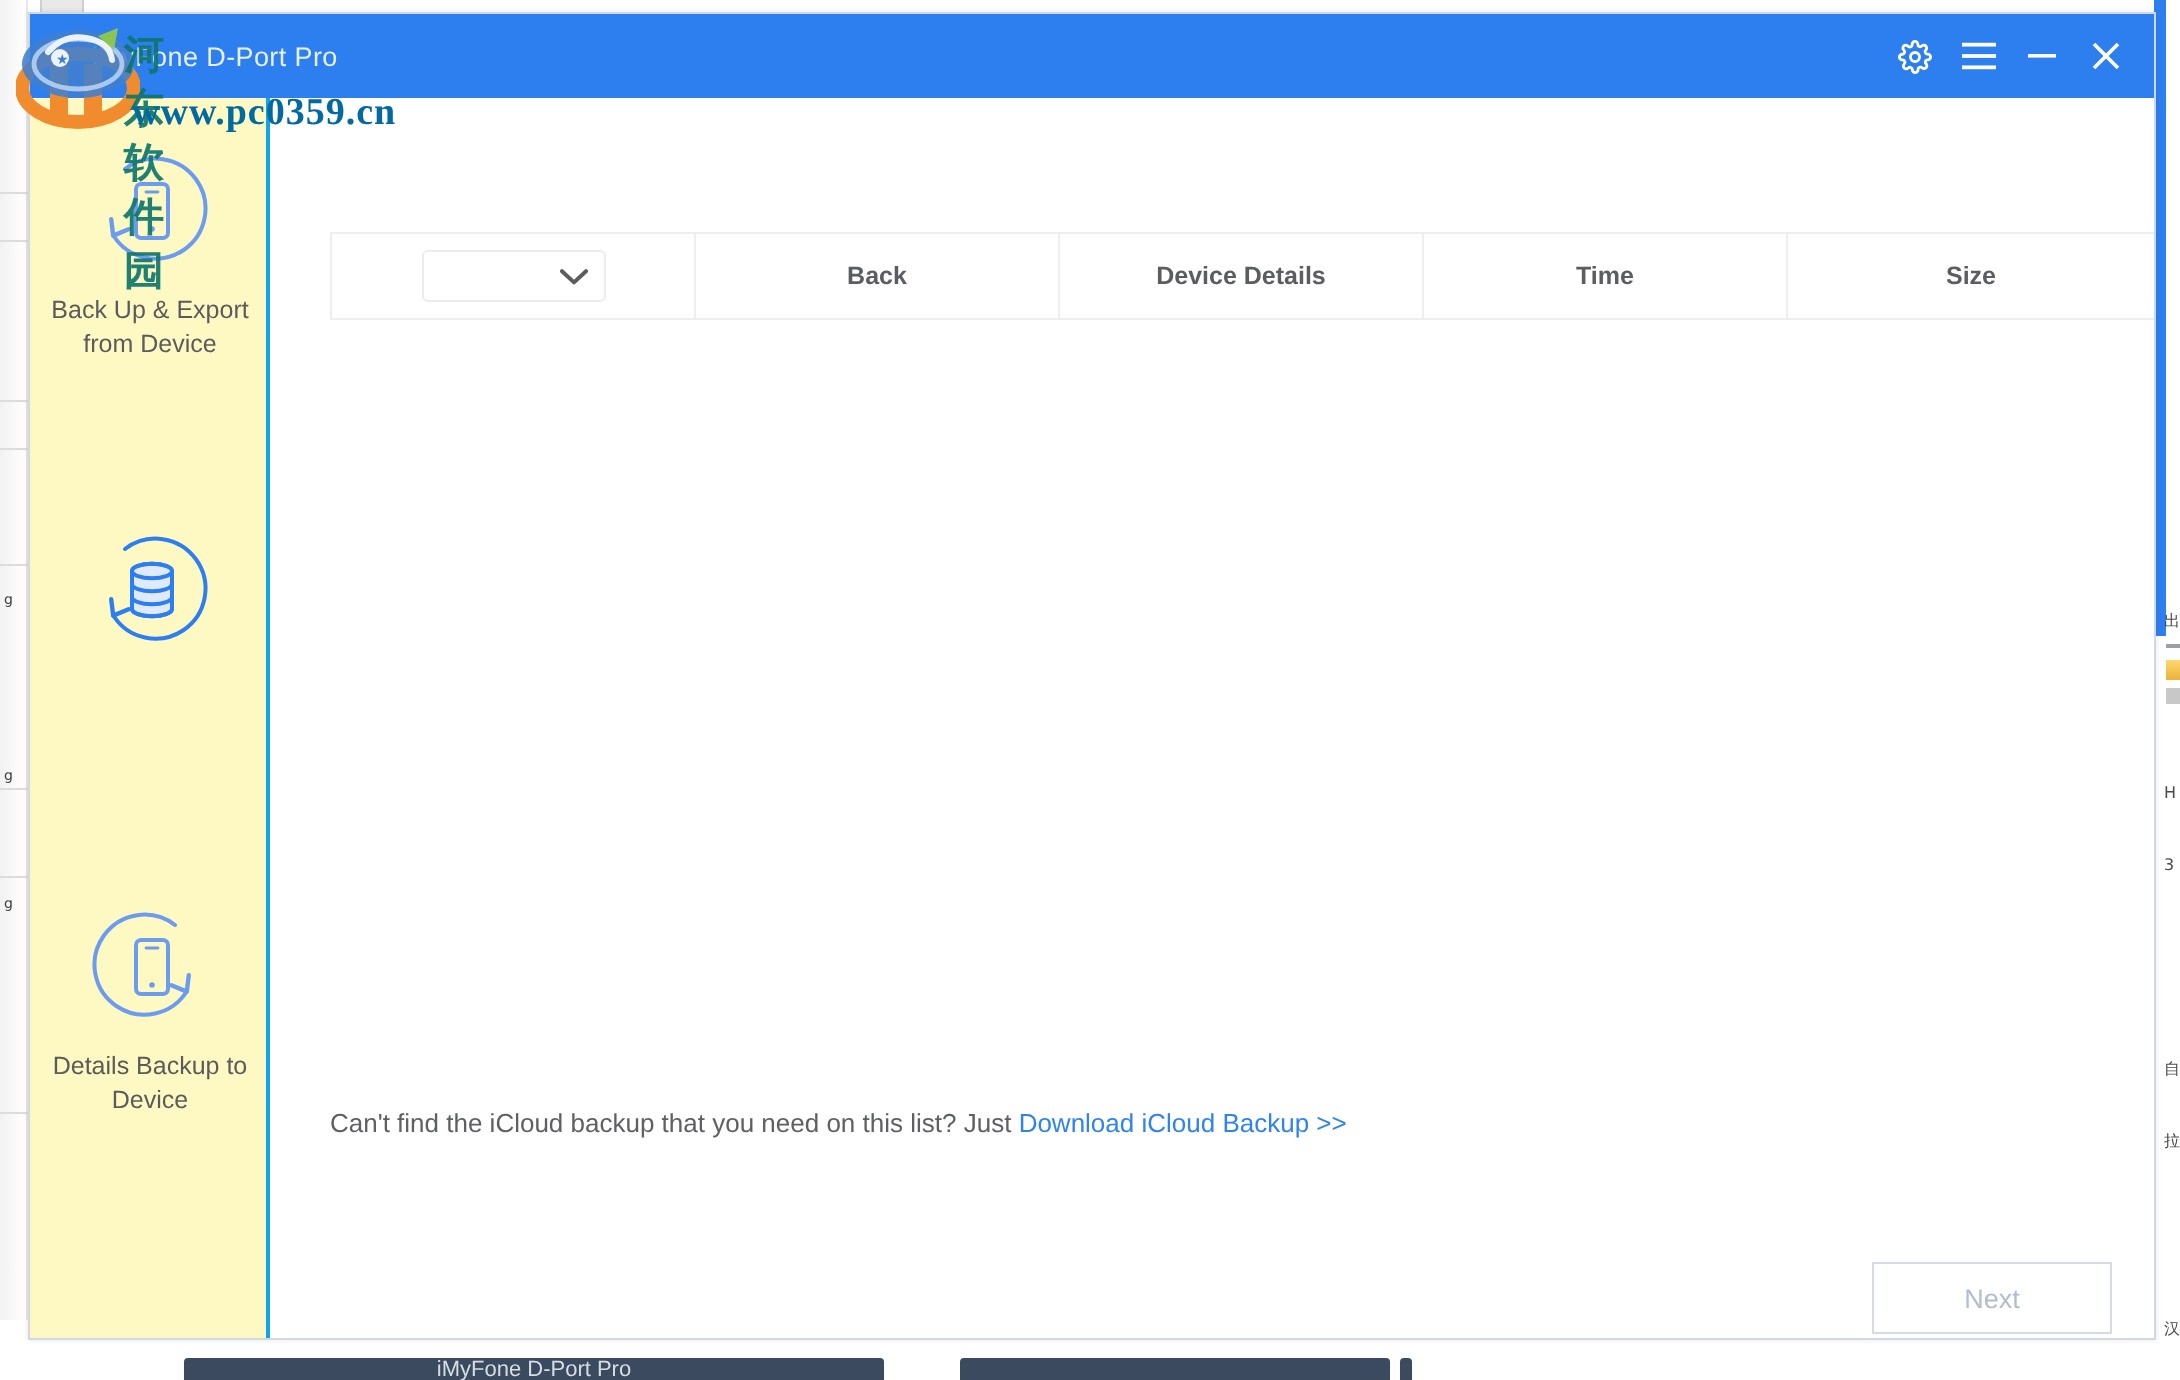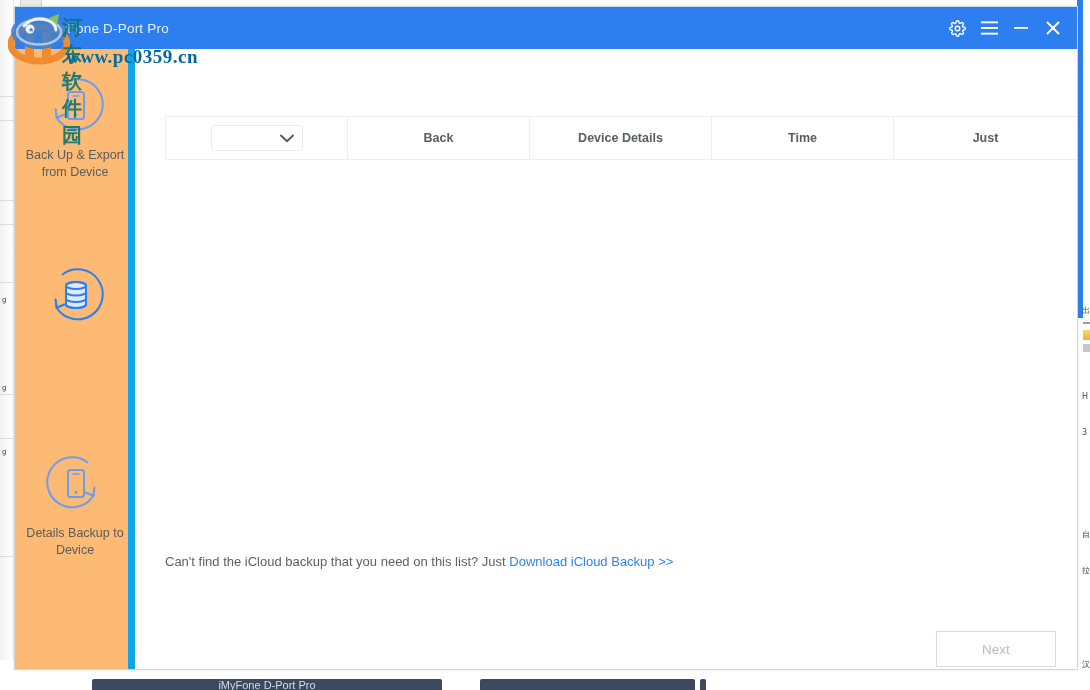--- a/index.html
+++ b/index.html
@@ -97,22 +97,22 @@
     color: #ffffff; cursor: pointer;
   }
   .wc svg { display: block; }
 
   
   #body-row { display: flex; height: 622px; }
 
   #sidebar {
     position: relative;
     width: 120px; height: 622px;
-    background: #fdba74;
-    border-right: 7px solid #0ea5e9;
+    background: #fef9c3;
+    border-right: 2px solid #0ea5e9;
     flex: 0 0 120px;
   }
   .side-item {
     position: absolute; left: 0; width: 120px;
     display: flex; flex-direction: column; align-items: center;
     cursor: pointer;
   }
   .side-icon { width: 62px; height: 62px; }
   .side-label {
     margin-top: 10px; width: 114px; text-align: center;
@@ -323,21 +323,21 @@
             <span style="display:flex">
               <svg width="14" height="9" viewBox="0 0 14 9" fill="none" stroke="#5c5c5c" stroke-width="2" stroke-linecap="round" stroke-linejoin="round">
                 <polyline points="1,1.6 7,7.2 13,1.6"></polyline>
               </svg>
             </span>
           </div>
         </div>
         <div class="th c1">Back</div>
         <div class="th c2">Device Details</div>
         <div class="th c3">Time</div>
-        <div class="th c4">Just</div>
+        <div class="th c4">Size</div>
       </div>
 
       <div id="table-empty-body"></div>
 
       <div id="hint">
         <span>Can't find the iCloud backup that you need on this list? Just </span><a>Download iCloud Backup &gt;&gt;</a>
       </div>
 
       <div id="next-btn">Next</div>
     </div>

